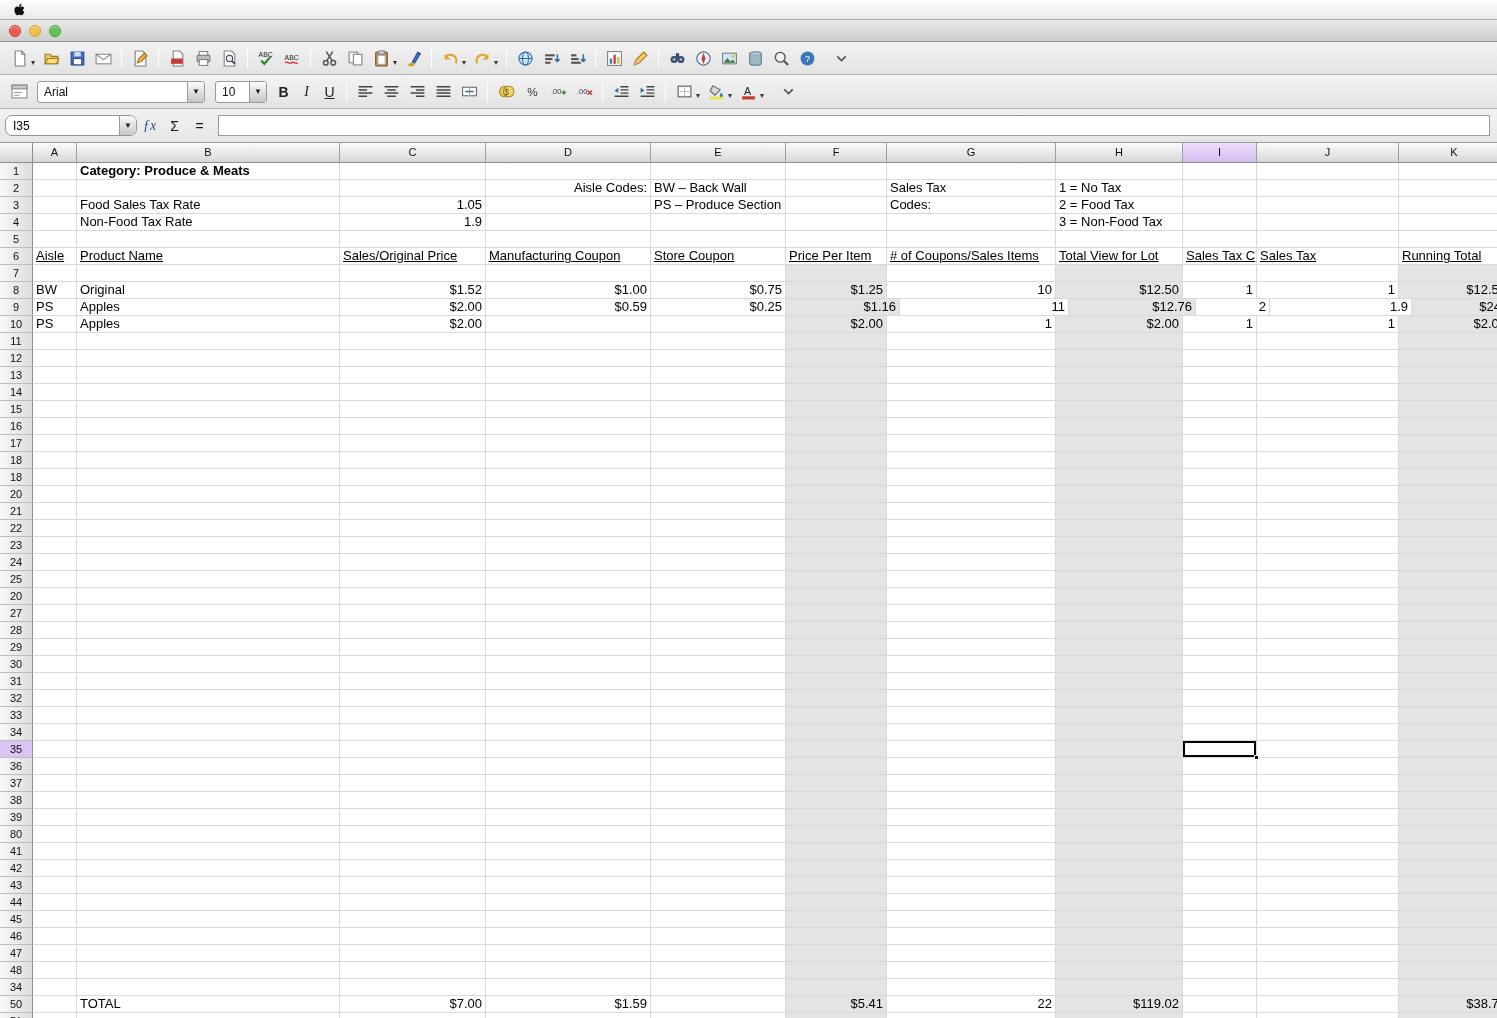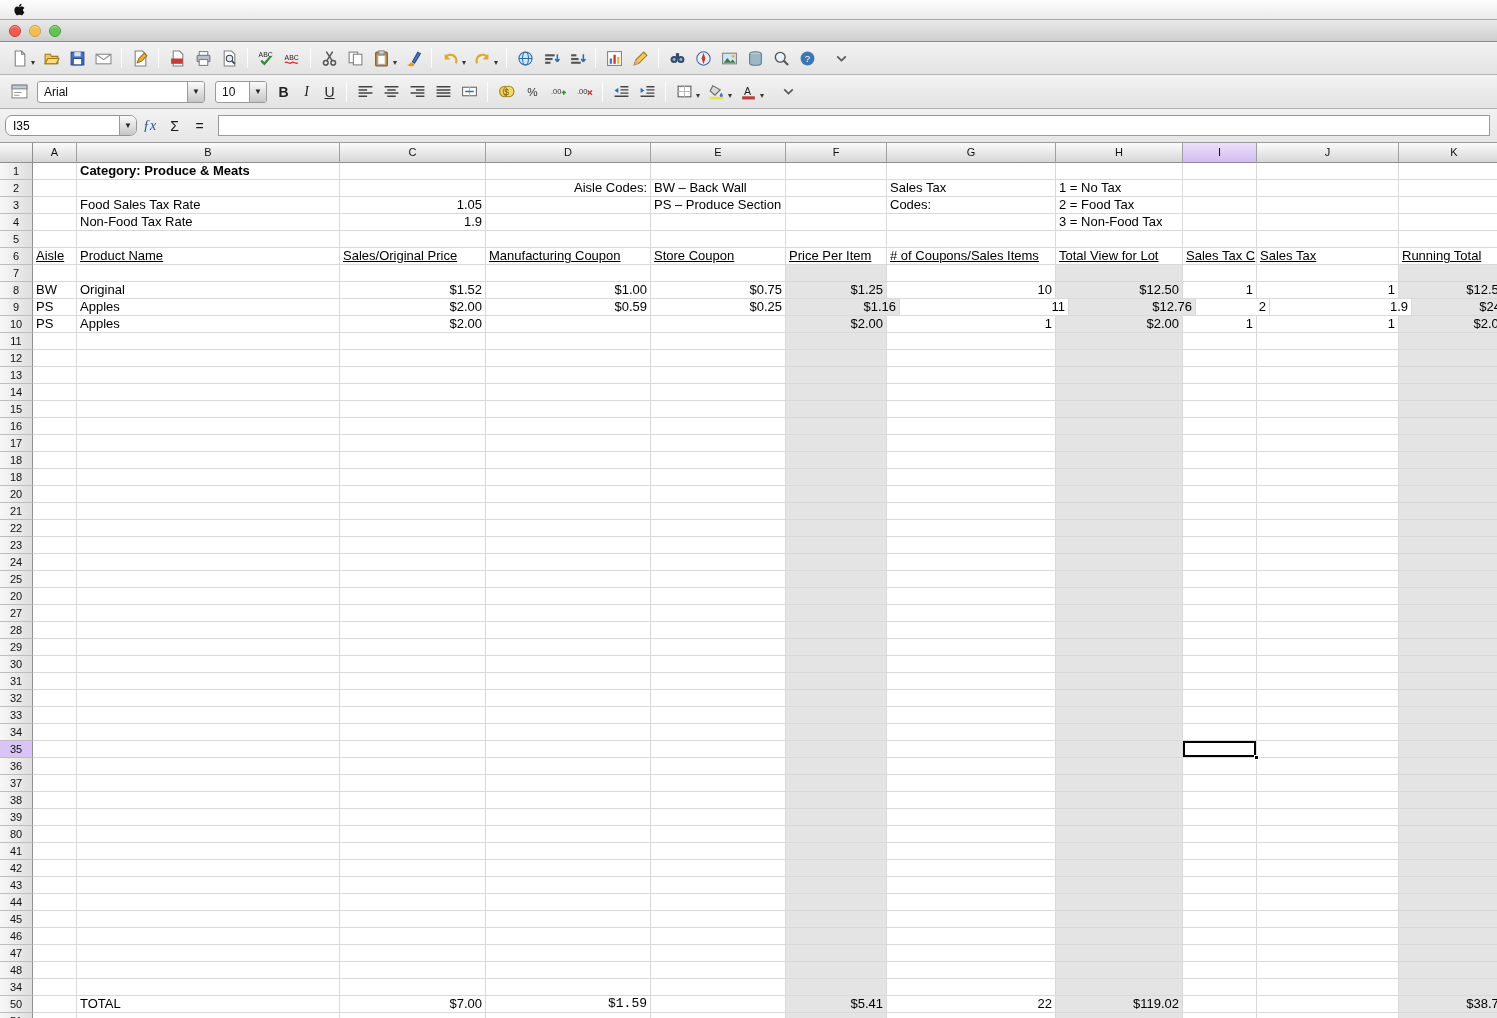--- a/index.html
+++ b/index.html
@@ -1130,21 +1130,21 @@
         <div class="cell shade" style="width: 127px;"></div>
         <div class="cell" style="width: 74px;"></div>
         <div class="cell" style="width: 142px;"></div>
         <div class="cell shade" style="width: 111px;"></div>
       </div>
       <div class="grow">
         <div class="rowhdr">50</div>
         <div class="cell" style="width: 44px;"></div>
         <div class="cell" style="width: 263px;">TOTAL</div>
         <div class="cell ar" style="width: 146px;">$7.00</div>
-        <div class="cell ar" style="width: 165px; font-family: Liberation Mono, monospace;">$1.59</div>
+        <div class="cell ar" style="width: 165px;">$1.59</div>
         <div class="cell" style="width: 135px;"></div>
         <div class="cell shade ar" style="width: 101px;">$5.41</div>
         <div class="cell ar" style="width: 169px;">22</div>
         <div class="cell shade ar" style="width: 127px;">$119.02</div>
         <div class="cell" style="width: 74px;"></div>
         <div class="cell" style="width: 142px;"></div>
         <div class="cell shade ar" style="width: 111px;">$38.74</div>
       </div>
       <div class="grow">
         <div class="rowhdr">51</div>

